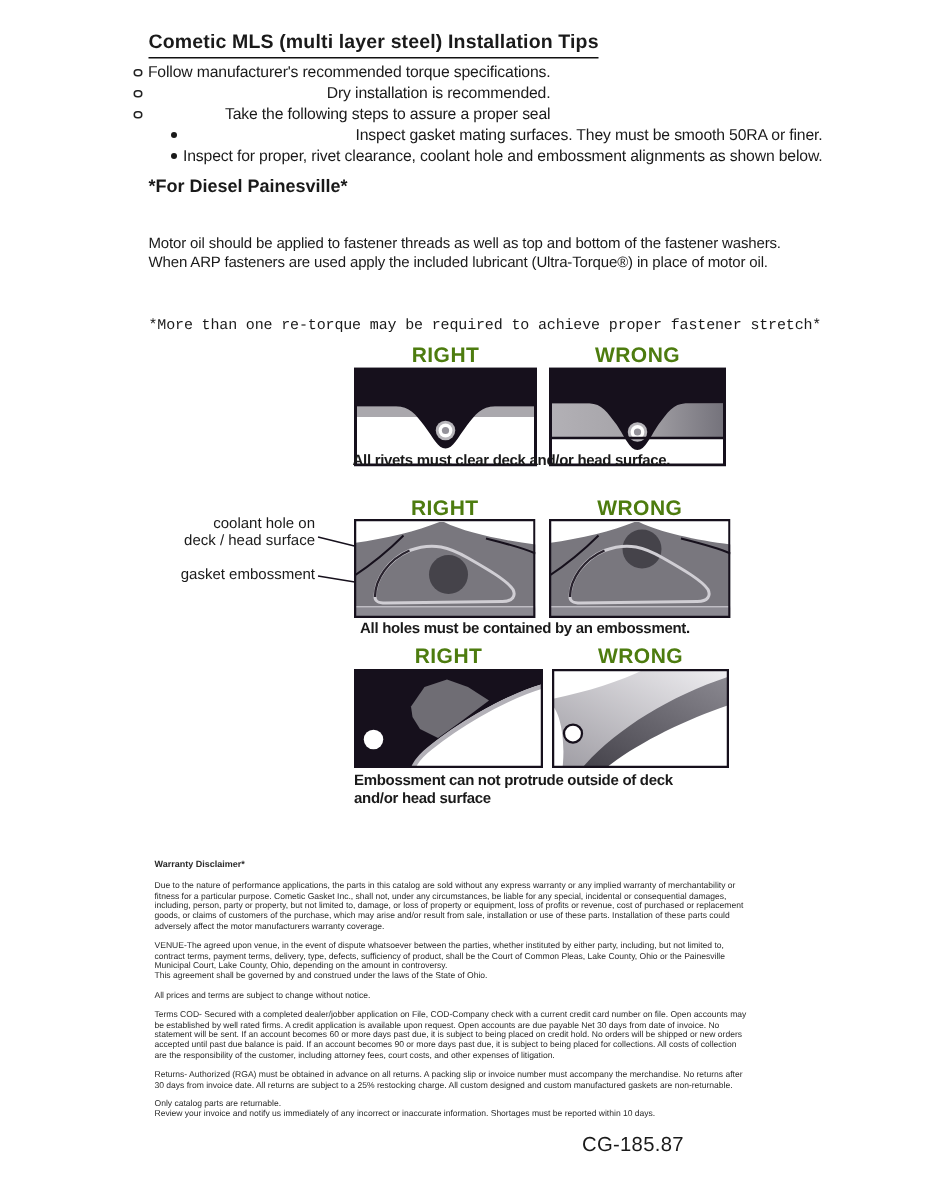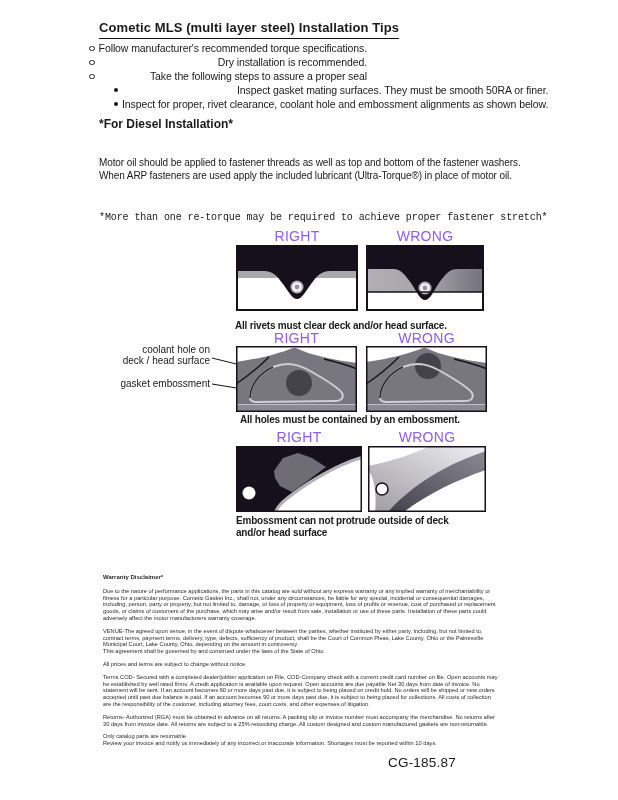--- a/index.html
+++ b/index.html
@@ -8,21 +8,21 @@
   .abs{position:absolute;}
   .title{left:99px;top:20px;font-size:13px;font-weight:700;letter-spacing:.1px;
          border-bottom:1.6px solid #111;padding-bottom:3px;display:inline-block;}
   .tips{left:89px;top:42px;}
   .tiprow{display:flex;align-items:flex-start;height:14px;font-size:10.5px;letter-spacing:-.1px;white-space:nowrap;justify-content:space-between;}
   .ring{width:3.6px;height:3.6px;border:1px solid #222;border-radius:50%;margin:3.5px 4px 0 0;flex:none;}
   .subtips{left:114px;top:84px;}
   .dot{width:4px;height:4px;background:#1a1a1a;border-radius:50%;margin:4px 4px 0 0;flex:none;}
   .h2{left:99px;top:117px;font-size:12px;font-weight:700;}
   .para{left:99px;width:500px;font-size:10px;line-height:13.4px;letter-spacing:-.1px;white-space:pre-line;}
-  .figlabel{font-size:14px;letter-spacing:.3px;text-align:center;color:#8b5cf6;}
+  .figlabel{font-size:14px;letter-spacing:.3px;text-align:center;color:#4d7c0f;font-weight:bold;}
   .caption{font-size:10px;font-weight:700;letter-spacing:-.2px;white-space:pre-line;line-height:12px;}
   .fig2label{left:100px;width:110px;text-align:right;font-size:10px;line-height:11px;white-space:pre-line;}
   svg.box{display:block;}
   .legal{left:103px;top:574px;width:440px;font-size:5.7px;line-height:6.8px;color:#2a2a2a;}
   .legal p{margin:0 0 6px 0;white-space:pre-line;}
   .legal .lh{font-weight:700;margin-bottom:7px;font-size:6px;}
   .pagenum{left:388px;top:755px;font-size:13.5px;letter-spacing:.2px;}
 </style>
 </head>
 <body>
@@ -50,21 +50,21 @@
     <div class="tiprow">
       <span class="dot"></span>
       <span>Inspect gasket mating surfaces.  They must be smooth 50RA or finer.</span>
     </div>
     <div class="tiprow">
       <span class="dot"></span>
       <span>Inspect for proper, rivet clearance, coolant hole and embossment alignments as shown below.</span>
     </div>
   </div>
 
-  <div class="abs h2">*For Diesel Installation*</div>
+  <div class="abs h2">*For Diesel Painesville*</div>
   <div class="abs para" style="top:134px;margin-top:22px;">Motor oil should be applied to fastener threads as well as top and bottom of the fastener washers.
 When ARP fasteners are used apply the included lubricant (Ultra-Torque®) in place of motor oil.</div>
   <div class="abs para" style="top:211px;font-family:Liberation Mono, monospace;">*More than one re-torque may be required to achieve proper fastener stretch*</div>
 
   <div class="abs figlabel" style="left:236px;top:228px;width:122px;">RIGHT</div>
   <div class="abs figlabel" style="left:366px;top:228px;width:118px;">WRONG</div>
 
   <svg class="abs box" style="left:236px;top:245px;" width="122" height="66" viewBox="0 0 122 66">
     <rect width="122" height="66" fill="#ffffff"></rect>
     <rect x="0" y="26" width="122" height="7" fill="#aaa8ad"></rect>
@@ -86,21 +86,21 @@
     <rect width="118" height="66" fill="#ffffff"></rect>
     <rect x="0" y="24" width="118" height="23" fill="url(#g1w)"></rect>
     <path d="M0,0 H118 V24 H91 C83,24 79,30 73,38 C67,47 64,55 59,55 C54,55 51,47 45,38 C39,30 35,24 27,24 H0 Z" fill="#16101c"></path>
     <circle cx="59" cy="43" r="6.5" fill="#b7b5ba"></circle>
     <circle cx="59" cy="43" r="4.6" fill="#ffffff"></circle>
     <circle cx="59" cy="43" r="2.4" fill="#94929a"></circle>
     <line x1="0" y1="47" x2="118" y2="47" stroke="#16101c" stroke-width="1.6"></line>
     <rect x="1" y="1" width="116" height="64" fill="none" stroke="#16101c" stroke-width="2"></rect>
   </svg>
 
-  <div class="abs caption" style="left:235px;top:320px;">All rivets must clear deck and/or head surface.</div>
+  <div class="abs caption" style="left:235px;top:302px;">All rivets must clear deck and/or head surface.</div>
 
   <div class="abs figlabel" style="left:236px;top:330px;width:121px;">RIGHT</div>
   <div class="abs figlabel" style="left:366px;top:330px;width:121px;">WRONG</div>
 
   <div class="abs fig2label" style="top:344px;">coolant hole on
 deck / head surface</div>
   <div class="abs fig2label" style="top:378px;">gasket embossment</div>
 
   <svg class="abs" style="left:205px;top:352px;" width="100" height="46" viewBox="0 0 100 46">
     <line x1="7" y1="6" x2="92" y2="27" stroke="#16101c" stroke-width="1"></line>

